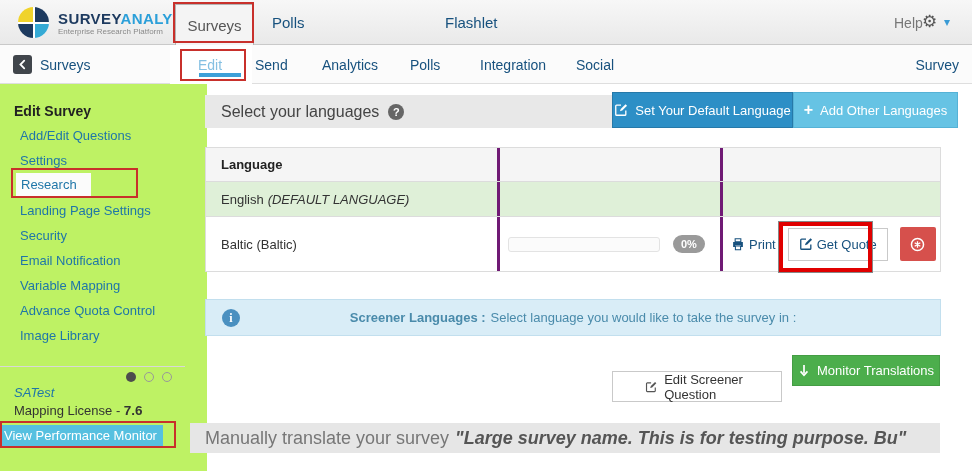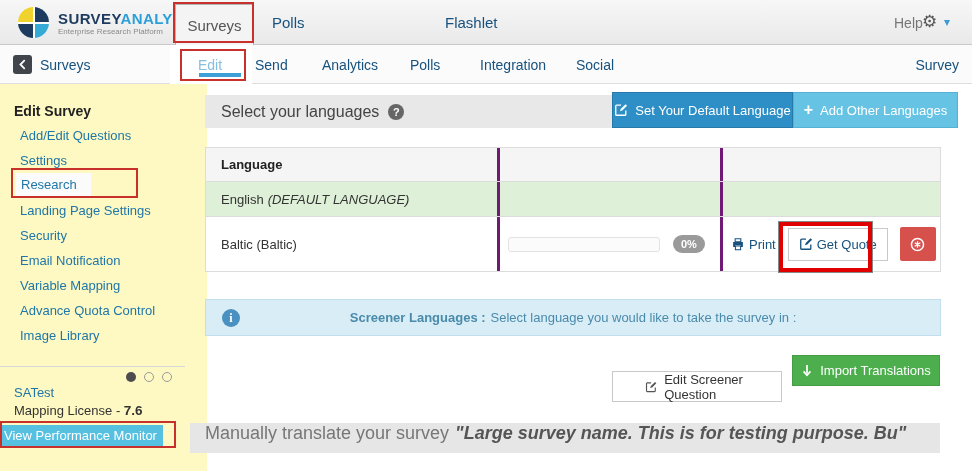--- a/index.html
+++ b/index.html
@@ -32,30 +32,30 @@
   .subbar{position:absolute;left:0;top:45px;width:972px;height:39px;background:#fbfbfb;
           border-bottom:1px solid #dedede;}
   .edit-notch{position:absolute;left:170px;top:45px;width:82px;height:39px;background:#fff;z-index:1;}
   .back-btn{position:absolute;left:13px;top:55px;width:19px;height:19px;background:#40454b;
             border-radius:3px;display:flex;align-items:center;justify-content:center;cursor:pointer;z-index:2;}
   .sub-link{position:absolute;top:57px;font-size:14px;color:#17517e;cursor:pointer;z-index:2;}
   .tab-edit{color:#85c0e2;}
   .edit-underline{position:absolute;left:199px;top:73px;width:42px;height:4px;background:#3da0d8;z-index:2;}
 
   
-  .sidebar{position:absolute;left:0;top:84px;width:207px;height:387px;background:#fef9c3;}
+  .sidebar{position:absolute;left:0;top:84px;width:207px;height:387px;background:#bef264;}
   .sb-title{position:absolute;left:14px;top:19px;font-size:14px;font-weight:bold;color:#222;}
   .sb-item{position:absolute;left:20px;font-size:13px;color:#1f76a8;cursor:pointer;white-space:nowrap;}
   .sb-item.active{left:16px;background:#fbfbfb;padding:4px 14px 4px 5px;}
   .sb-divider{position:absolute;left:0;top:282px;width:185px;height:1px;background:#d8d8d8;}
   .dots{position:absolute;left:126px;top:288px;display:flex;gap:8px;align-items:center;}
   .dot{width:10px;height:10px;border-radius:50%;cursor:pointer;}
   .dot.filled{background:#4d4d4d;}
   .dot.hollow{border:1.5px solid #999;background:transparent;}
-  .sb-account{position:absolute;left:14px;top:301px;font-size:13px;color:#1f76a8;cursor:pointer;}
+  .sb-account{position:absolute;left:14px;top:301px;font-size:13px;color:#1f76a8;cursor:pointer;font-style:italic;}
   .sb-license{position:absolute;left:14px;top:319px;font-size:13px;color:#333;}
   .sb-license b{font-size:13.5px;}
   .monitor{position:absolute;left:0;top:341px;width:163px;height:21px;background:#56c0e0;color:#fff;
            font-size:13px;display:flex;align-items:center;padding-left:4px;cursor:pointer;}
 
   
   .band{position:absolute;left:205px;top:95px;width:736px;height:33px;background:#e8e8e8;
         display:flex;align-items:center;padding-left:16px;}
   .band-title{font-size:16px;color:#444;}
   .qmark{width:16px;height:16px;border-radius:50%;background:#666;color:#fff;font-size:11px;
@@ -91,21 +91,21 @@
   .infobar b{margin-right:5px;}
   .info-icon{position:absolute;left:16px;top:9px;width:18px;height:18px;border-radius:50%;
              background:#4a90c0;color:#fff;font-weight:bold;font-size:12px;display:flex;
              align-items:center;justify-content:center;font-family:"Liberation Serif",serif;}
 
   .btn-screener{left:612px;top:371px;width:170px;height:31px;background:#fff;border:1px solid #c9c9c9;
                 color:#333;padding-left:32px;}
   .btn-import{left:792px;top:355px;width:148px;height:31px;background:#4cae4c;border:1px solid #449d44;}
 
   .footer-band{position:absolute;left:190px;top:423px;width:750px;height:30px;background:#e6e6e6;
-               display:flex;padding-left:15px;font-size:18px;color:#777;white-space:nowrap;}
+               display:flex;align-items:center;padding-left:15px;font-size:18px;color:#777;white-space:nowrap;}
   .footer-band .quote{font-weight:bold;font-style:italic;color:#555;margin-left:6px;}
 
   
   .ann{position:absolute;border:2px solid #c8302b;z-index:20;pointer-events:none;}
   .ann-quote{border:4px solid #e00000;box-shadow:0 0 0 1px #888;}
   svg{display:block;}
 </style>
 </head>
 <body>
 
@@ -245,21 +245,21 @@
         <path d="M13.5 8.5V13a1 1 0 0 1-1 1H3a1 1 0 0 1-1-1V3.5a1 1 0 0 1 1-1H8" fill="none" stroke="#555" stroke-width="1.5"></path>
         <path d="M6.8 9.4l.9-2.6 5.5-5.5 1.7 1.7-5.5 5.5-2.6.9z" fill="#555"></path>
       </svg>
     <span>Edit Screener Question</span>
   </div>
   <div class="btn btn-import">
     <svg width="12" height="14" viewBox="0 0 14 16">
         <path d="M7 1v10" stroke="#fff" stroke-width="2" fill="none"></path>
         <path d="M3 8.5 L7 13 l4-4.5" fill="none" stroke="#fff" stroke-width="2"></path>
       </svg>
-    <span>Import Translations</span>
+    <span>Monitor Translations</span>
   </div>
 
   <div class="footer-band">
     <span>Manually translate your survey</span>
     <span class="quote">"Large survey name. This is for testing purpose. Bu"</span>
   </div>
 
   <div class="ann" style="left:173px;top:2px;width:81px;height:41px;"></div>
   <div class="ann" style="left:180px;top:49px;width:66px;height:32px;"></div>
   <div class="ann" style="left:11px;top:168px;width:127px;height:30px;"></div>

